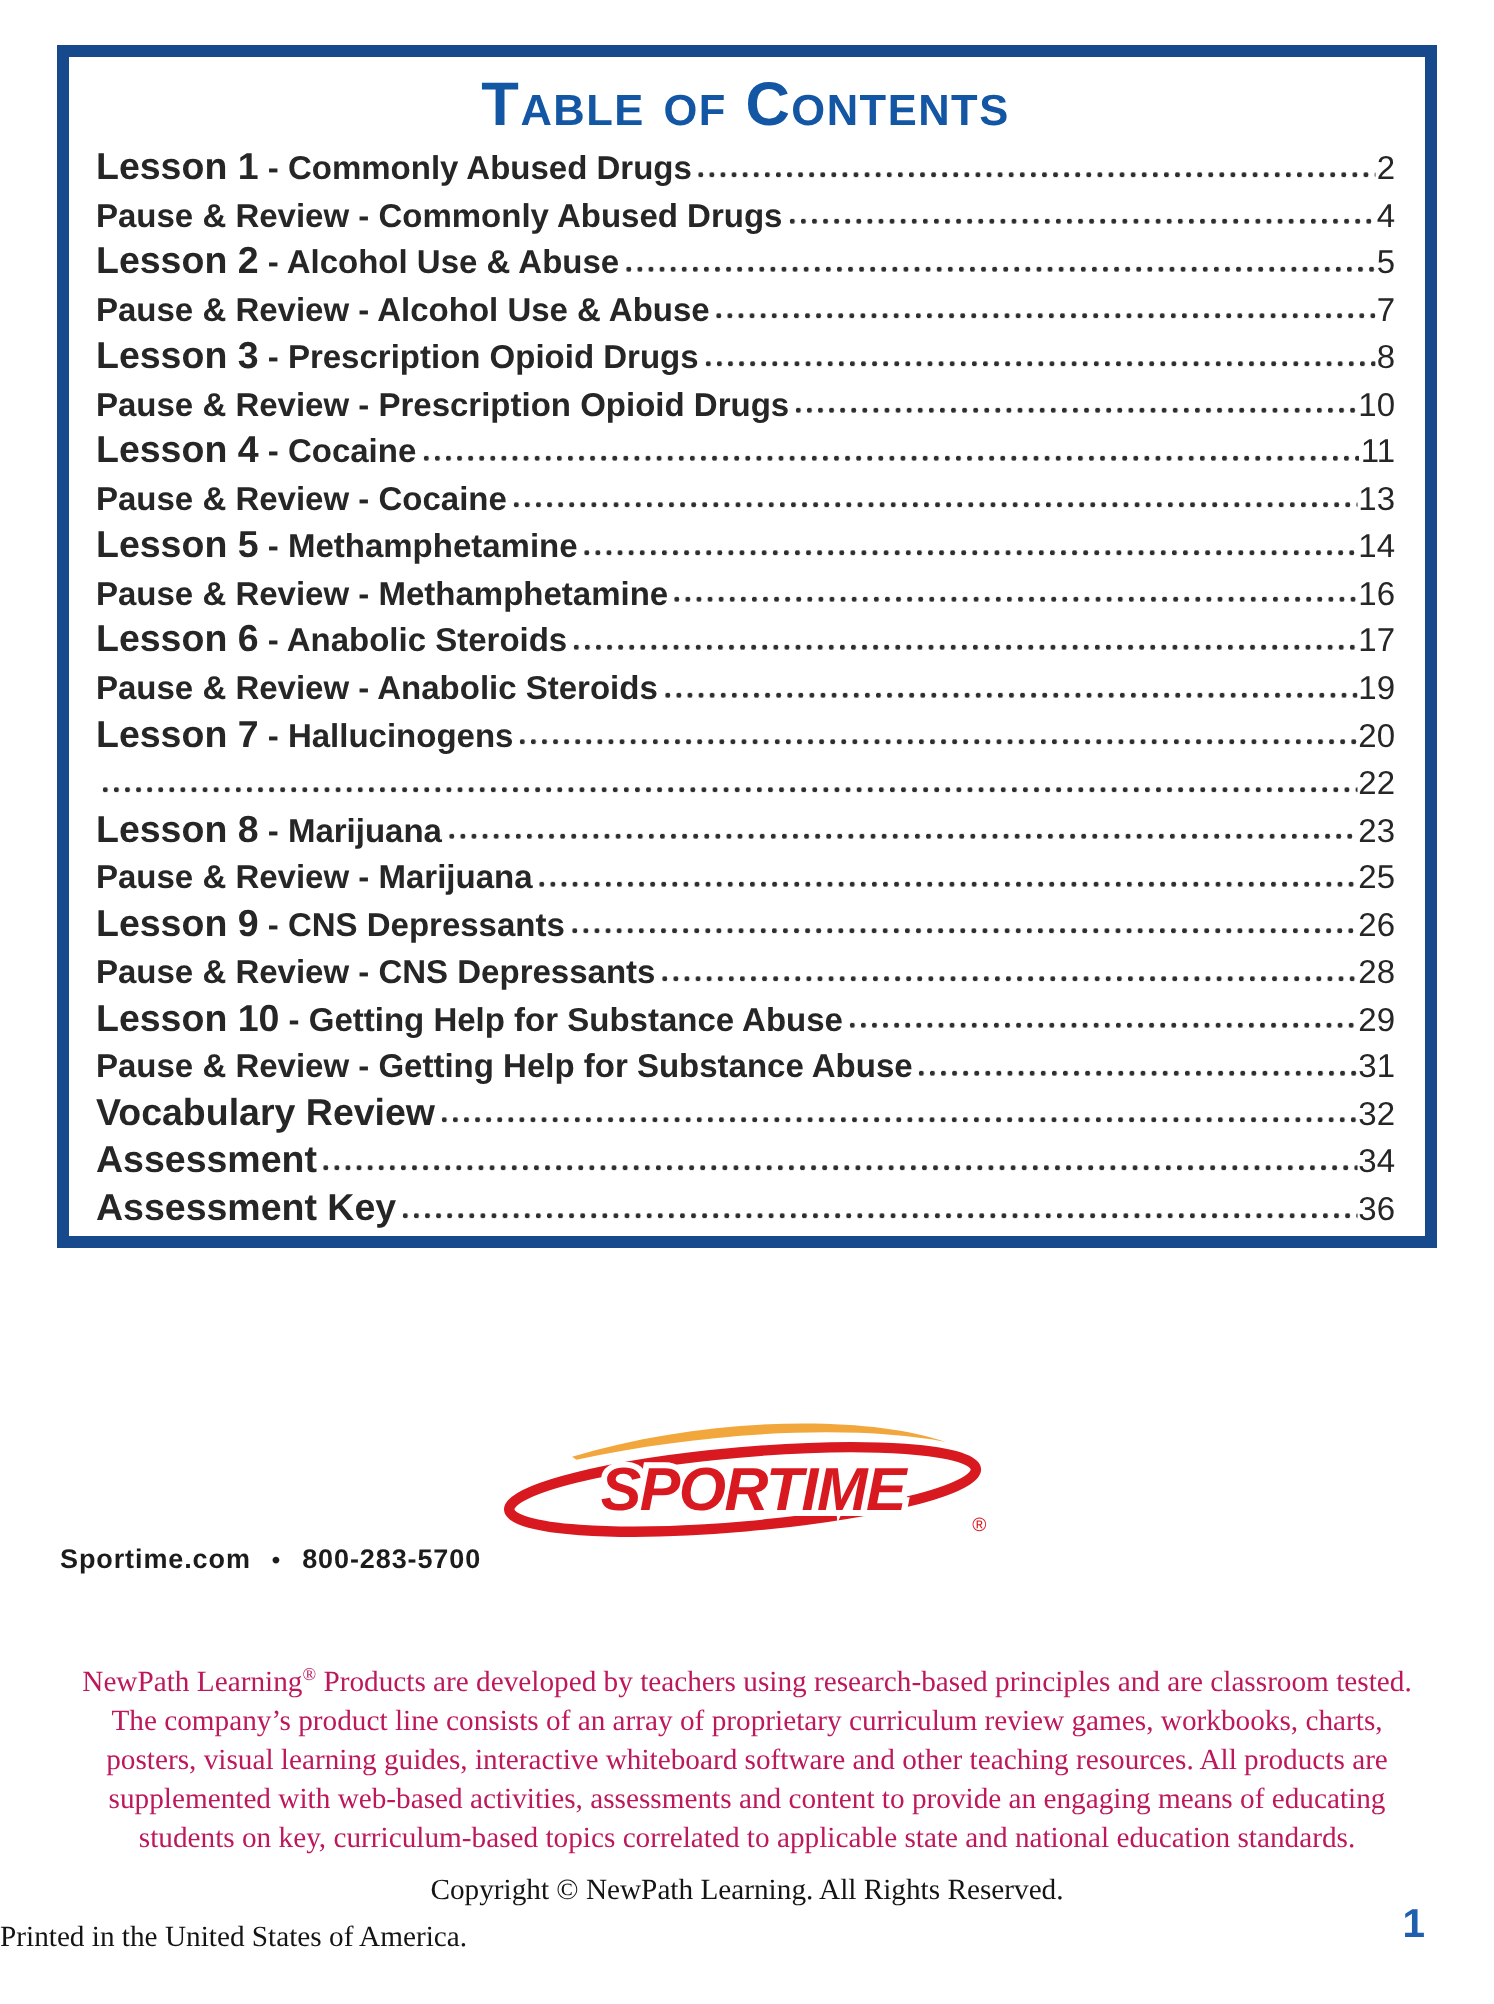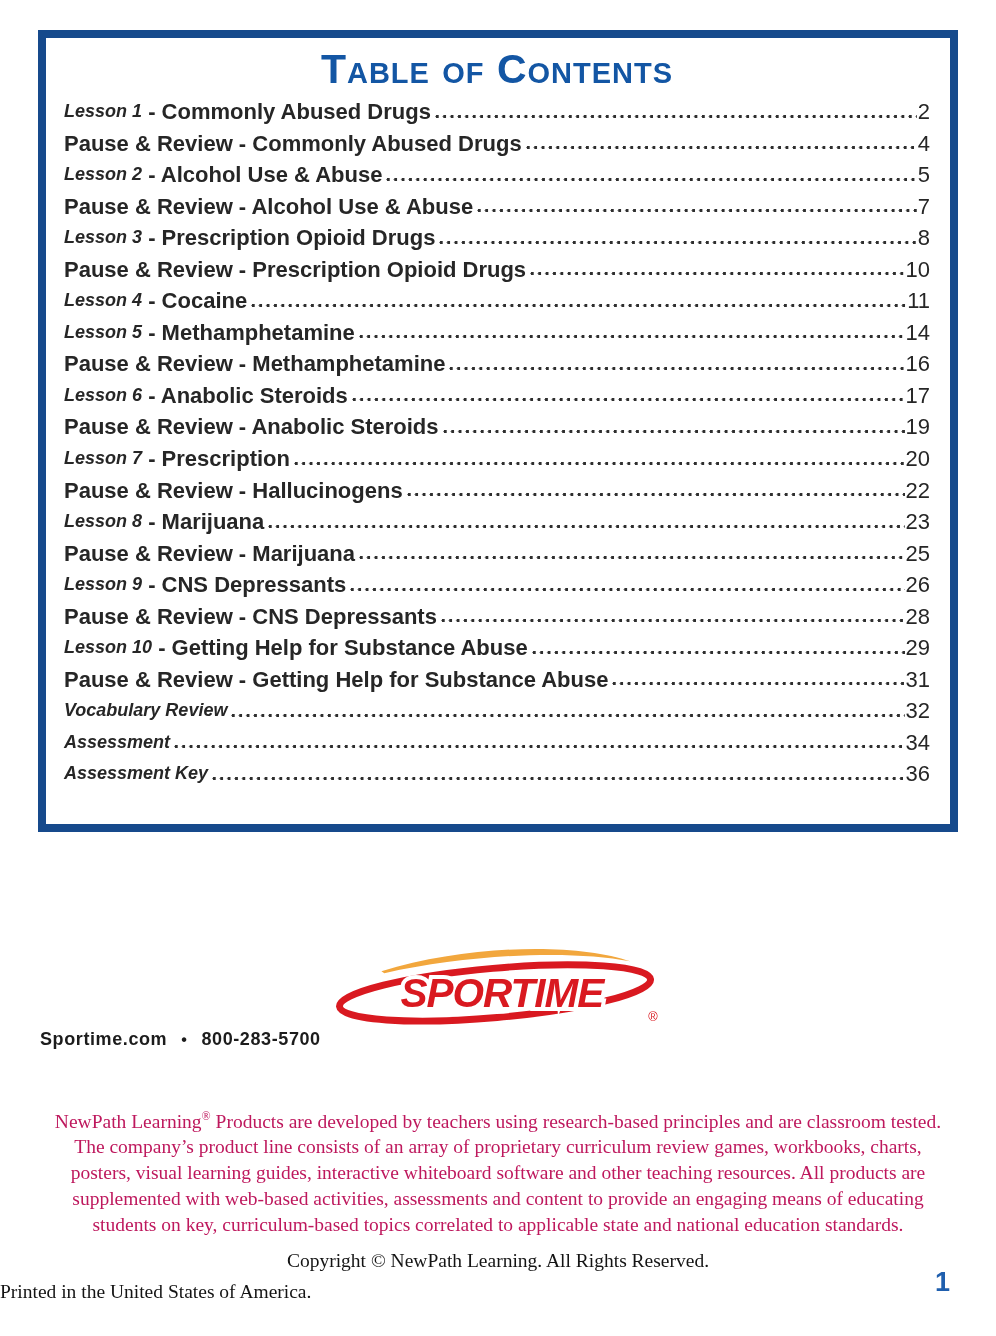--- a/index.html
+++ b/index.html
@@ -37,23 +37,22 @@
   }
   .toc-list { width: 100%; }
   .toc-entry {
     display: flex;
     height: 31.55px;
     color: #262626;
   }
   .toc-entry span { line-height: 31.55px; }
   .toc-bold {
     font-weight: bold;
-    font-size: 18px;
+    font-size: 25px;
     white-space: pre;
-    font-style: italic;
   }
   .toc-rest {
     font-weight: bold;
     font-size: 22px;
     white-space: pre;
   }
   .toc-dots {
     flex: 1 1 auto;
     align-self: flex-end;
     height: 7px;
@@ -180,20 +179,26 @@
       <span class="toc-page">10</span>
     </div>
 
     <div class="toc-entry">
       <span class="toc-bold">Lesson 4</span>
           <span class="toc-rest"> - Cocaine</span>
       <span class="toc-dots"></span>
       <span class="toc-page">11</span>
     </div>
 
+    <div class="toc-entry">
+      <span class="toc-bold"></span>
+          <span class="toc-rest">Pause &amp; Review - Cocaine</span>
+      <span class="toc-dots"></span>
+      <span class="toc-page">13</span>
+    </div>
 
     <div class="toc-entry">
       <span class="toc-bold">Lesson 5</span>
           <span class="toc-rest"> - Methamphetamine</span>
       <span class="toc-dots"></span>
       <span class="toc-page">14</span>
     </div>
 
     <div class="toc-entry">
       <span class="toc-bold"></span>
@@ -211,28 +216,27 @@
 
     <div class="toc-entry">
       <span class="toc-bold"></span>
           <span class="toc-rest">Pause &amp; Review - Anabolic Steroids</span>
       <span class="toc-dots"></span>
       <span class="toc-page">19</span>
     </div>
 
     <div class="toc-entry">
       <span class="toc-bold">Lesson 7</span>
-          <span class="toc-rest"> - Prescription</span>
+          <span class="toc-rest"> - Hallucinogens</span>
       <span class="toc-dots"></span>
       <span class="toc-page">20</span>
     </div>
 
     <div class="toc-entry">
       <span class="toc-bold"></span>
-          <span class="toc-rest">Pause &amp; Review - Hallucinogens</span>
       <span class="toc-dots"></span>
       <span class="toc-page">22</span>
     </div>
 
     <div class="toc-entry">
       <span class="toc-bold">Lesson 8</span>
           <span class="toc-rest"> - Marijuana</span>
       <span class="toc-dots"></span>
       <span class="toc-page">23</span>
     </div>

